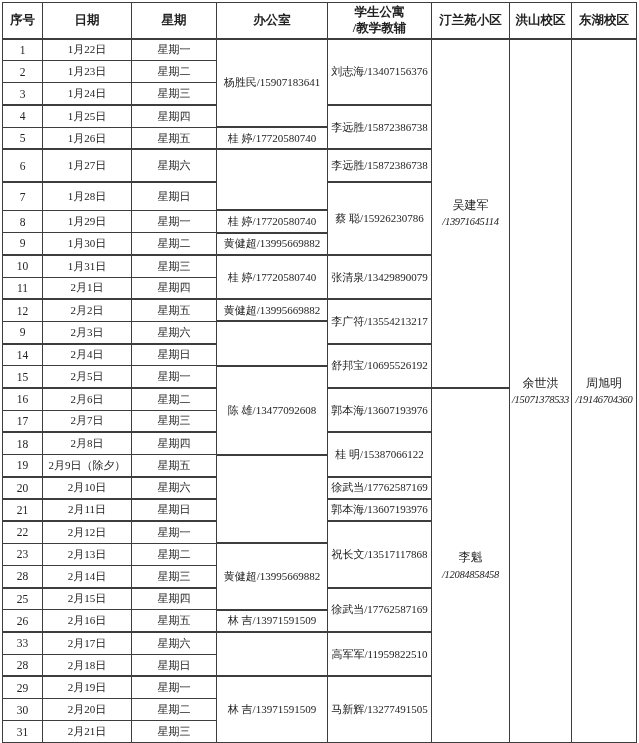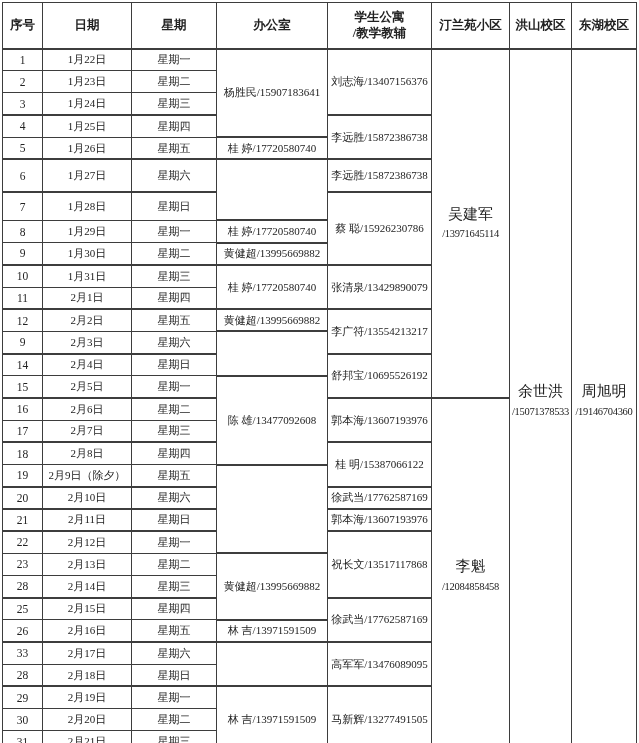--- a/index.html
+++ b/index.html
@@ -10,31 +10,31 @@
     font-family:"Liberation Serif","DejaVu Serif",serif; overflow:hidden;
   }
   table.duty {
     border-collapse:collapse; table-layout:fixed;
     margin:2px 0 0 2px; background:var(--bg);
   }
   th,td {
     border:1px solid var(--border); padding:0; text-align:center;
     vertical-align:middle; white-space:nowrap;
   }
-  thead tr { height:46px; }
+  thead tr { height:36px; }
   th { font-weight:bold; font-size:12.5px; border-bottom-width:2px; line-height:1.3; }
   tbody tr { height:22.2px; }
   tbody tr:nth-child(6) { height:33px; }
   tbody tr:nth-child(7) { height:28px; }
   td { font-size:11px; }
   td.c-no { font-size:11.5px; }
   td.merge-end { border-bottom-width:2px; }
   td.group-end { border-bottom-width:2px; }
-  .duty-name { line-height:1.45; font-size:15px;font-family:Liberation Mono, monospace; }
-  .duty-phone { line-height:1.45; font-size:10.5px; letter-spacing:-0.3px; }
+  .duty-name { line-height:1.45; font-size:12px; }
+  .duty-phone { line-height:1.45; font-size:10.5px; letter-spacing:-0.3px;font-style:italic; }
 </style>
 </head>
 <body>
 
 <table class="duty">
   <colgroup>
     <col style="width:40px">
       <col style="width:89px">
       <col style="width:85px">
     <col style="width:111px">
@@ -249,21 +249,21 @@
         <td class="c-no group-end">26</td>
         <td class="c-date group-end">2月16日</td>
         <td class="c-week group-end">星期五</td>
         <td class="c-office merge-end">林 吉/13971591509</td>
       </tr>
       <tr>
         <td class="c-no">33</td>
         <td class="c-date">2月17日</td>
         <td class="c-week">星期六</td>
         <td rowspan="2" class="c-office merge-end"></td>
-        <td rowspan="2" class="c-apartment merge-end">高军军/13476089095</td>
+        <td rowspan="2" class="c-apartment merge-end">高军军/11959822510</td>
       </tr>
       <tr>
         <td class="c-no group-end">28</td>
         <td class="c-date group-end">2月18日</td>
         <td class="c-week group-end">星期日</td>
       </tr>
       <tr>
         <td class="c-no">29</td>
         <td class="c-date">2月19日</td>
         <td class="c-week">星期一</td>

